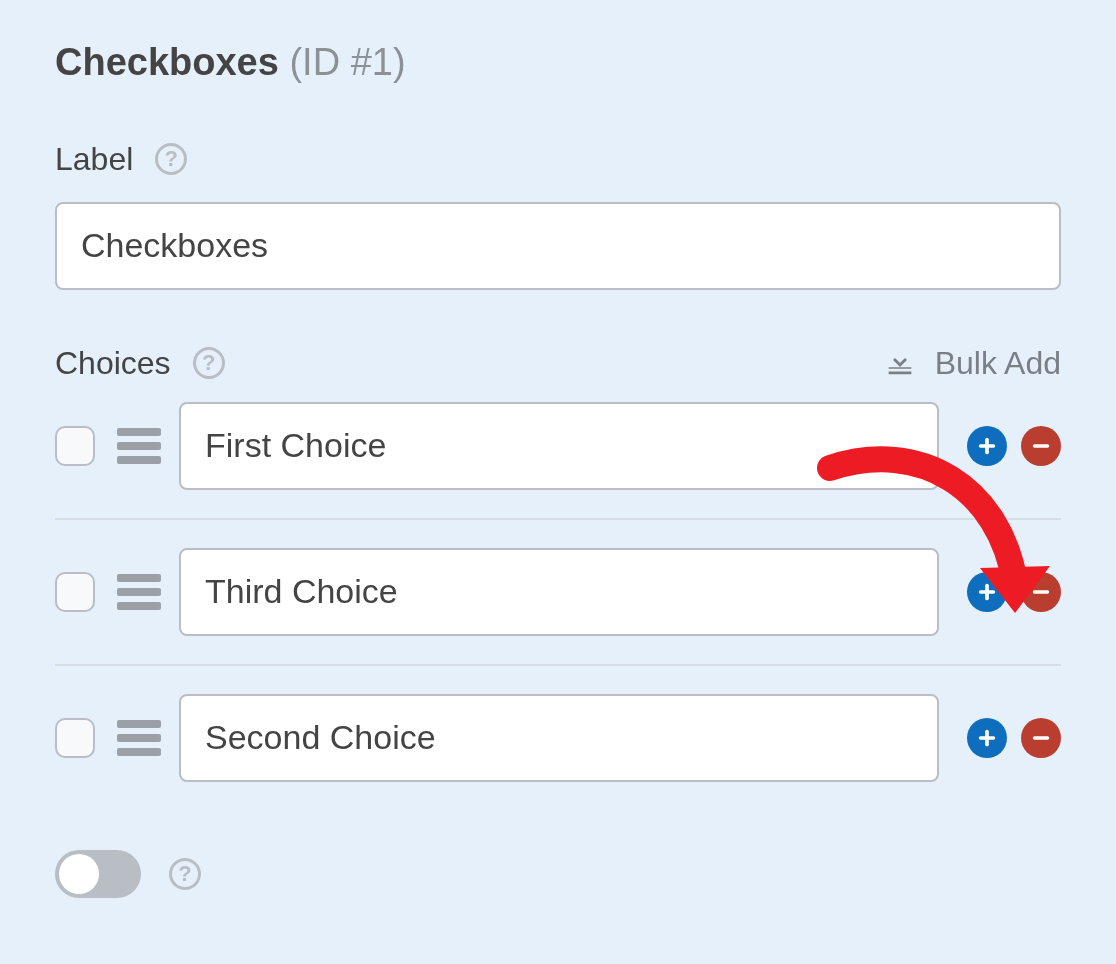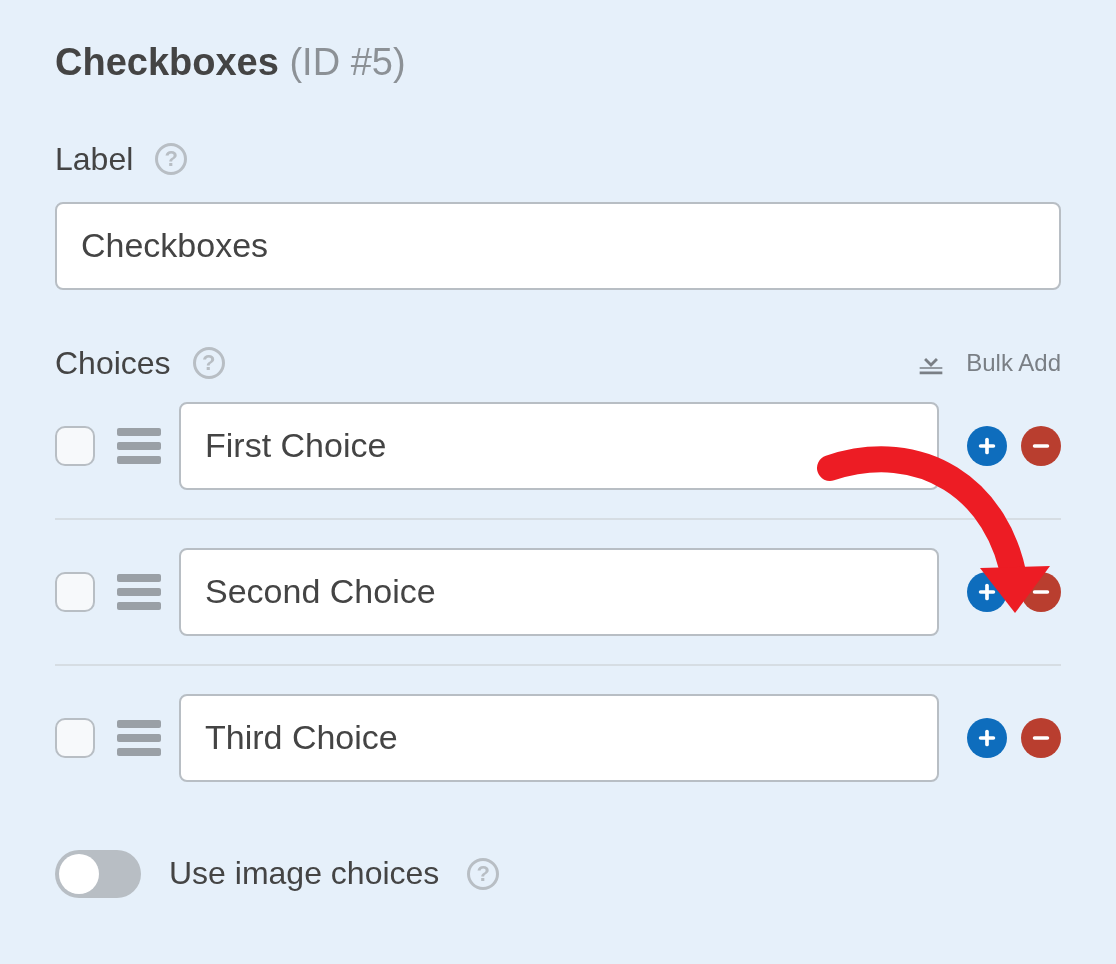--- a/index.html
+++ b/index.html
@@ -68,21 +68,21 @@
     display: flex;
     align-items: center;
     gap: 22px;
     font-size: 32px;
     color: #444;
   }
   .bulk-add {
     display: flex;
     align-items: center;
     gap: 18px;
-    font-size: 24px;
+    font-size: 32px;
     color: #7a7f85;
   }
   .download-icon svg { display:block; }
   .choices-list { }
   .choice-row {
     display: flex;
     align-items: center;
     gap: 18px;
     padding: 28px 0;
     border-bottom: 2px solid #d6dde3;
@@ -153,21 +153,21 @@
     pointer-events: none;
   }
 </style>
 </head>
 <body>
 
 <div class="panel">
 
   <div class="title-row">
     <span class="title-bold">Checkboxes</span>
-    <span class="title-id">(ID #5)</span>
+    <span class="title-id">(ID #1)</span>
   </div>
 
   <div class="label-row">
     <span>Label</span>
     <span class="help-icon">?</span>
   </div>
 
   <input class="text-input" type="text" value="Checkboxes" style="">
 
   <div class="choices-header">
@@ -213,21 +213,21 @@
     </div>
 
     <div class="choice-row">
       <div class="choice-checkbox"></div>
       <div class="drag-handle">
         <div class="bar"></div>
           <div class="bar"></div>
           <div class="bar"></div>
       </div>
       <div class="choice-input-wrap">
-        <input class="choice-input" type="text" value="Second Choice" style="">
+        <input class="choice-input" type="text" value="Third Choice" style="">
       </div>
       <div class="row-actions">
         <span class="round-btn add-btn">
           <svg width="22" height="22" viewBox="0 0 24 24" fill="#fff">
               <rect x="10" y="3" width="4" height="18" rx="2"></rect>
               <rect x="3" y="10" width="18" height="4" rx="2"></rect>
             </svg>
         </span>
         <span class="round-btn remove-btn">
           <svg width="22" height="22" viewBox="0 0 24 24" fill="#fff">
@@ -238,21 +238,21 @@
     </div>
 
     <div class="choice-row">
       <div class="choice-checkbox"></div>
       <div class="drag-handle">
         <div class="bar"></div>
           <div class="bar"></div>
           <div class="bar"></div>
       </div>
       <div class="choice-input-wrap">
-        <input class="choice-input" type="text" value="Third Choice" style="">
+        <input class="choice-input" type="text" value="Second Choice" style="">
       </div>
       <div class="row-actions">
         <span class="round-btn add-btn">
           <svg width="22" height="22" viewBox="0 0 24 24" fill="#fff">
               <rect x="10" y="3" width="4" height="18" rx="2"></rect>
               <rect x="3" y="10" width="18" height="4" rx="2"></rect>
             </svg>
         </span>
         <span class="round-btn remove-btn">
           <svg width="22" height="22" viewBox="0 0 24 24" fill="#fff">
@@ -261,21 +261,20 @@
         </span>
       </div>
     </div>
 
   </div>
 
   <div class="toggle-row">
     <div class="toggle">
       <div class="knob"></div>
     </div>
-    <span>Use image choices</span>
     <span class="help-icon">?</span>
   </div>
 
 </div>
 
 <svg class="annotation-arrow" width="280" height="220" viewBox="0 0 280 220">
   <path d="M 30 40 C 120 10, 200 60, 215 155" stroke="#ed1c24" stroke-width="26" fill="none" stroke-linecap="round"></path>
   <polygon points="215,185 180,140 250,138" fill="#ed1c24"></polygon>
 </svg>
 

